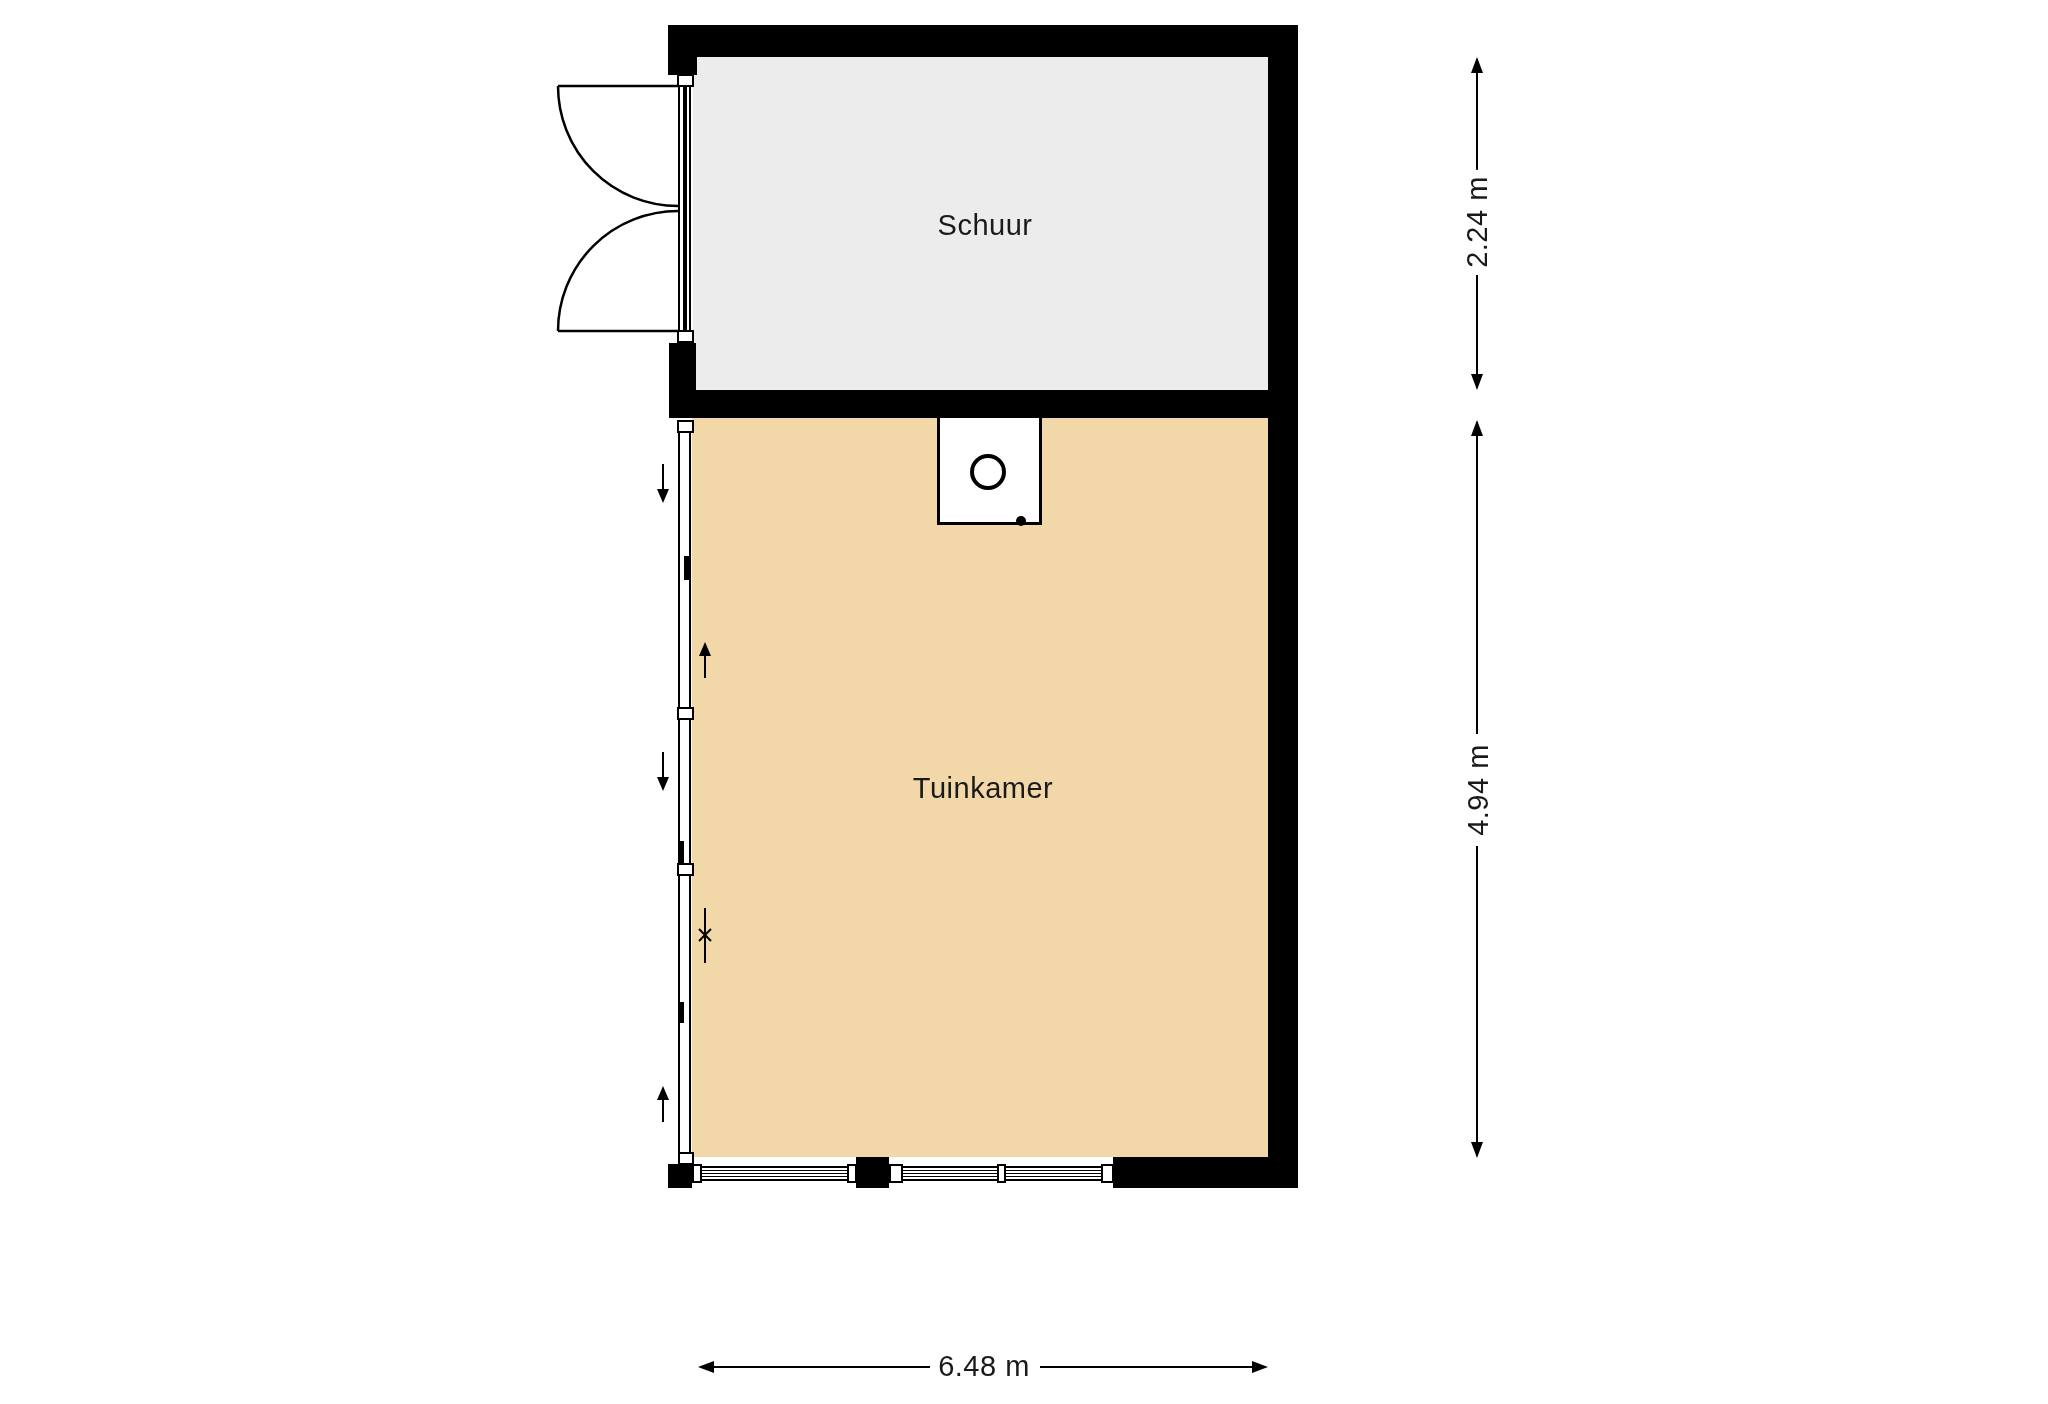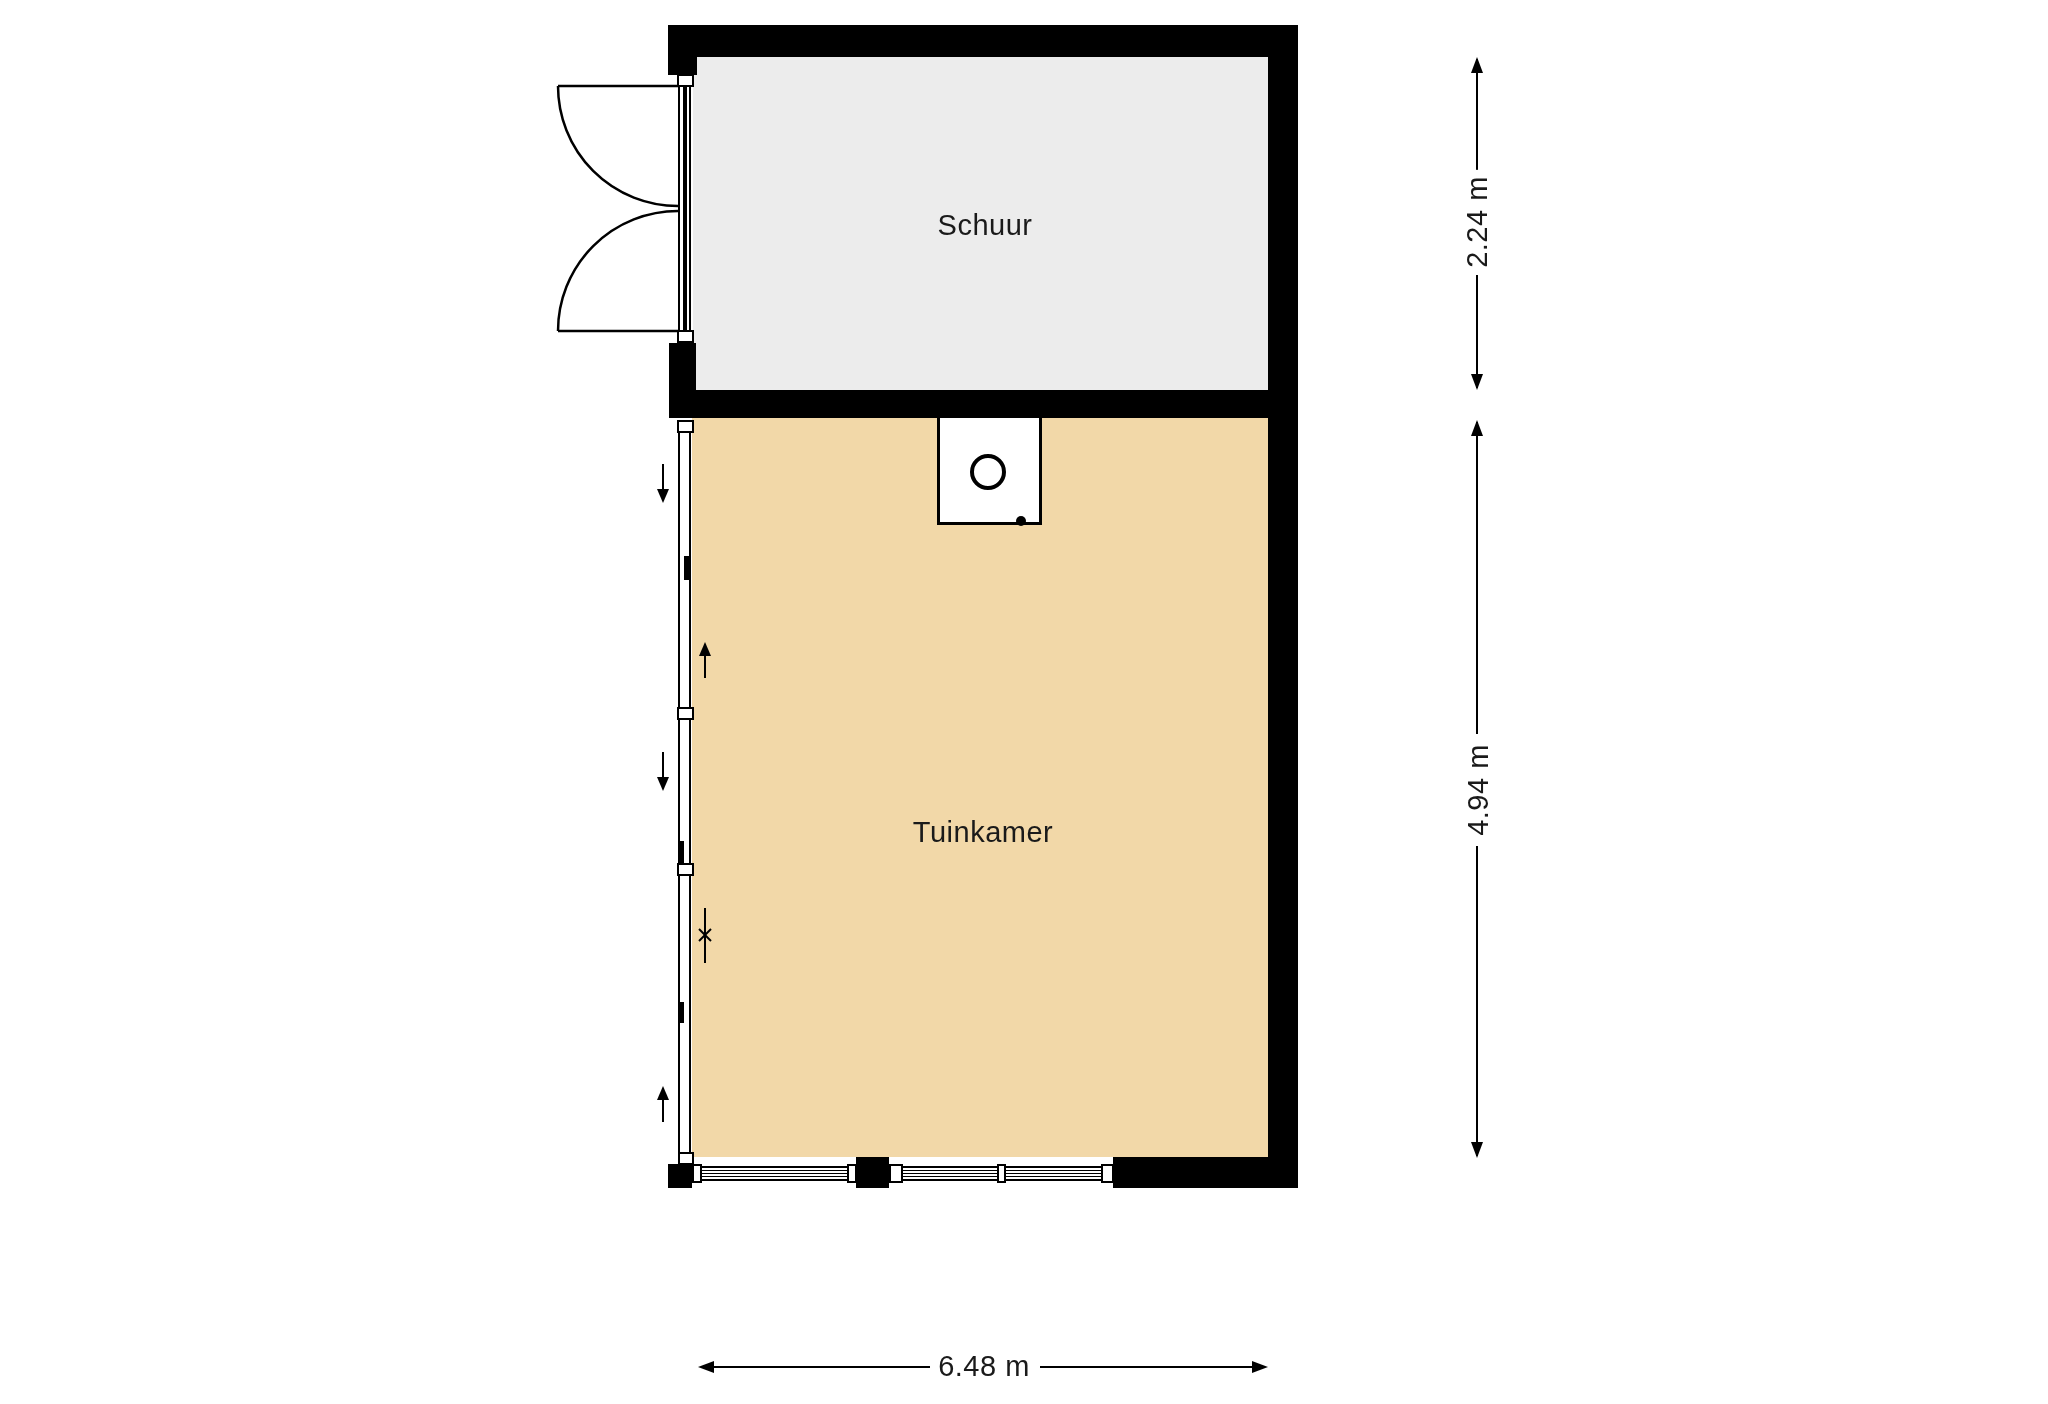--- a/index.html
+++ b/index.html
@@ -180,19 +180,19 @@
       <polygon points="1477,420 1471,436 1483,436" stroke="none"></polygon>
       <polygon points="1477,1158 1471,1142 1483,1142" stroke="none"></polygon>
       <line x1="712" y1="1367" x2="930" y2="1367"></line>
       <line x1="1040" y1="1367" x2="1254" y2="1367"></line>
       <polygon points="698,1367 714,1361 714,1373" stroke="none"></polygon>
       <polygon points="1268,1367 1252,1361 1252,1373" stroke="none"></polygon>
     </g>
   </svg>
 
   <div class="room-label" style="left:985px; top:225px;">Schuur</div>
-  <div class="room-label" style="left:983px; top:832px;">Tuinkamer</div>
+  <div class="room-label" style="left:983px; top:788px;">Tuinkamer</div>
 
   <div class="dim-label vertical" style="left:1477px; top:222px;">2.24 m</div>
   <div class="dim-label vertical" style="left:1478px; top:790px;">4.94 m</div>
   <div class="dim-label" style="left:984px; top:1366px;">6.48 m</div>
 
 </div>
 
 </body></html>

